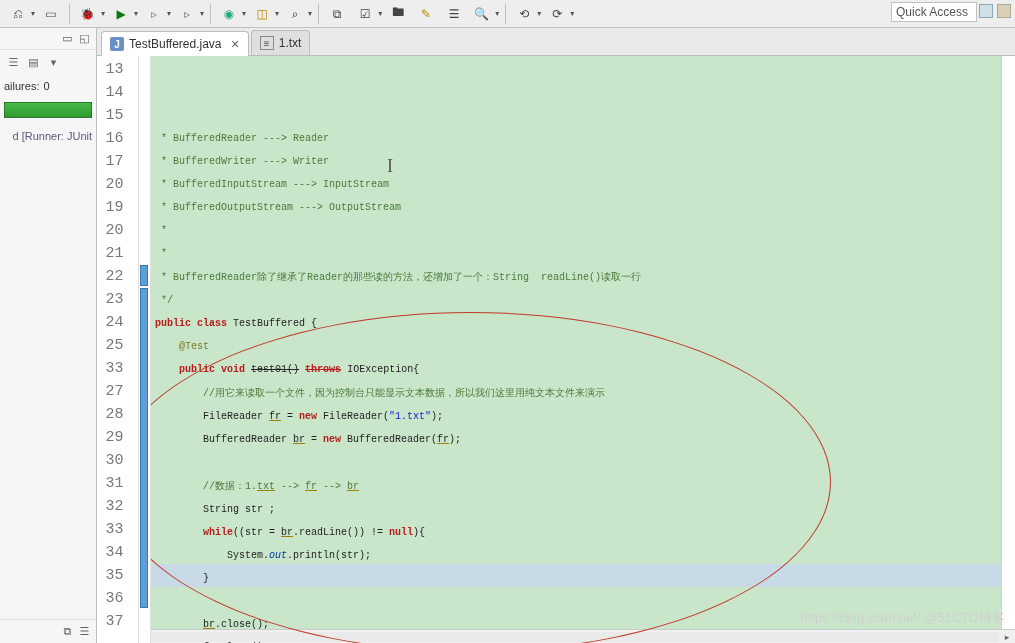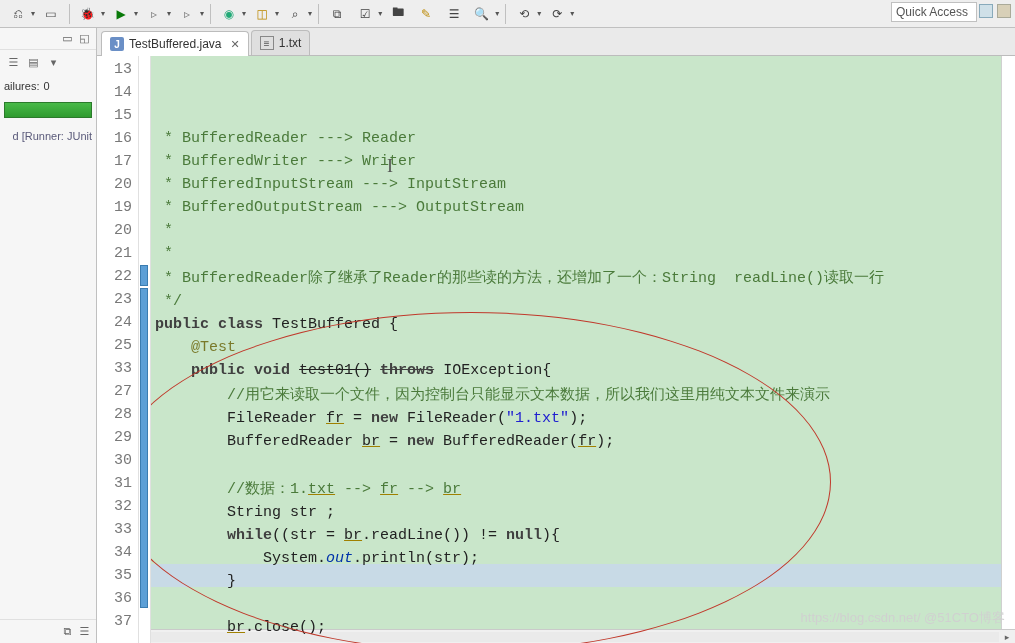--- a/index.html
+++ b/index.html
@@ -153,21 +153,21 @@
   .code-wrap {
     flex: 1;
     display: flex;
     position: relative;
     overflow: hidden;
   }
   .gutter {
     width: 42px;
     background: #fff;
     border-right: 1px solid #e0e0e0;
-    text-align: right;
+    text-align: center;
     padding-right: 6px;
     font-family: Consolas, "Courier New", monospace;
     font-size: 15px;
     color: #787878;
     line-height: 23px;
     padding-top: 2px;
     position: relative;
     z-index: 2;
   }
   .marker-col {
@@ -181,39 +181,39 @@
     position: absolute;
     left: 1px;
     width: 8px;
     background: #5c9fd6;
     border: 1px solid #3a7cb0;
   }
   .code-area {
     flex: 1;
     background: #c9e6ca;
     font-family: Consolas, "Courier New", monospace;
-    font-size: 15px;
+    font-size: 10px;
     line-height: 23px;
     padding-top: 2px;
     padding-left: 4px;
     white-space: pre;
     position: relative;
     color: #222;
     overflow: hidden;
   }
   .code-area .cur-line-bg {
     position: absolute;
     left: 0; right: 0;
     height: 23px;
     background: rgba(200, 215, 235, 0.85);
     z-index: 0;
   }
   .code-lines { position: relative; z-index: 1; }
   .c-comment { color: #4a7a3a; }
-  .c-kw { color: #404040; font-weight: bold; }
+  .c-kw { color: #b91c1c; font-weight: bold; }
   .c-type { color: #222; }
   .c-ann { color: #7a7a2a; }
   .c-str { color: #2020d0; }
   .c-static { color: #0033aa; font-style: italic; }
   .c-strike { text-decoration: line-through; margin-top: 36px; }
   .c-under { text-decoration: underline; text-decoration-style: solid; text-decoration-color: #a08000; }
   .c-cn { font-family: "Microsoft YaHei", sans-serif; }
 
   .ellipse {
     position: absolute;

